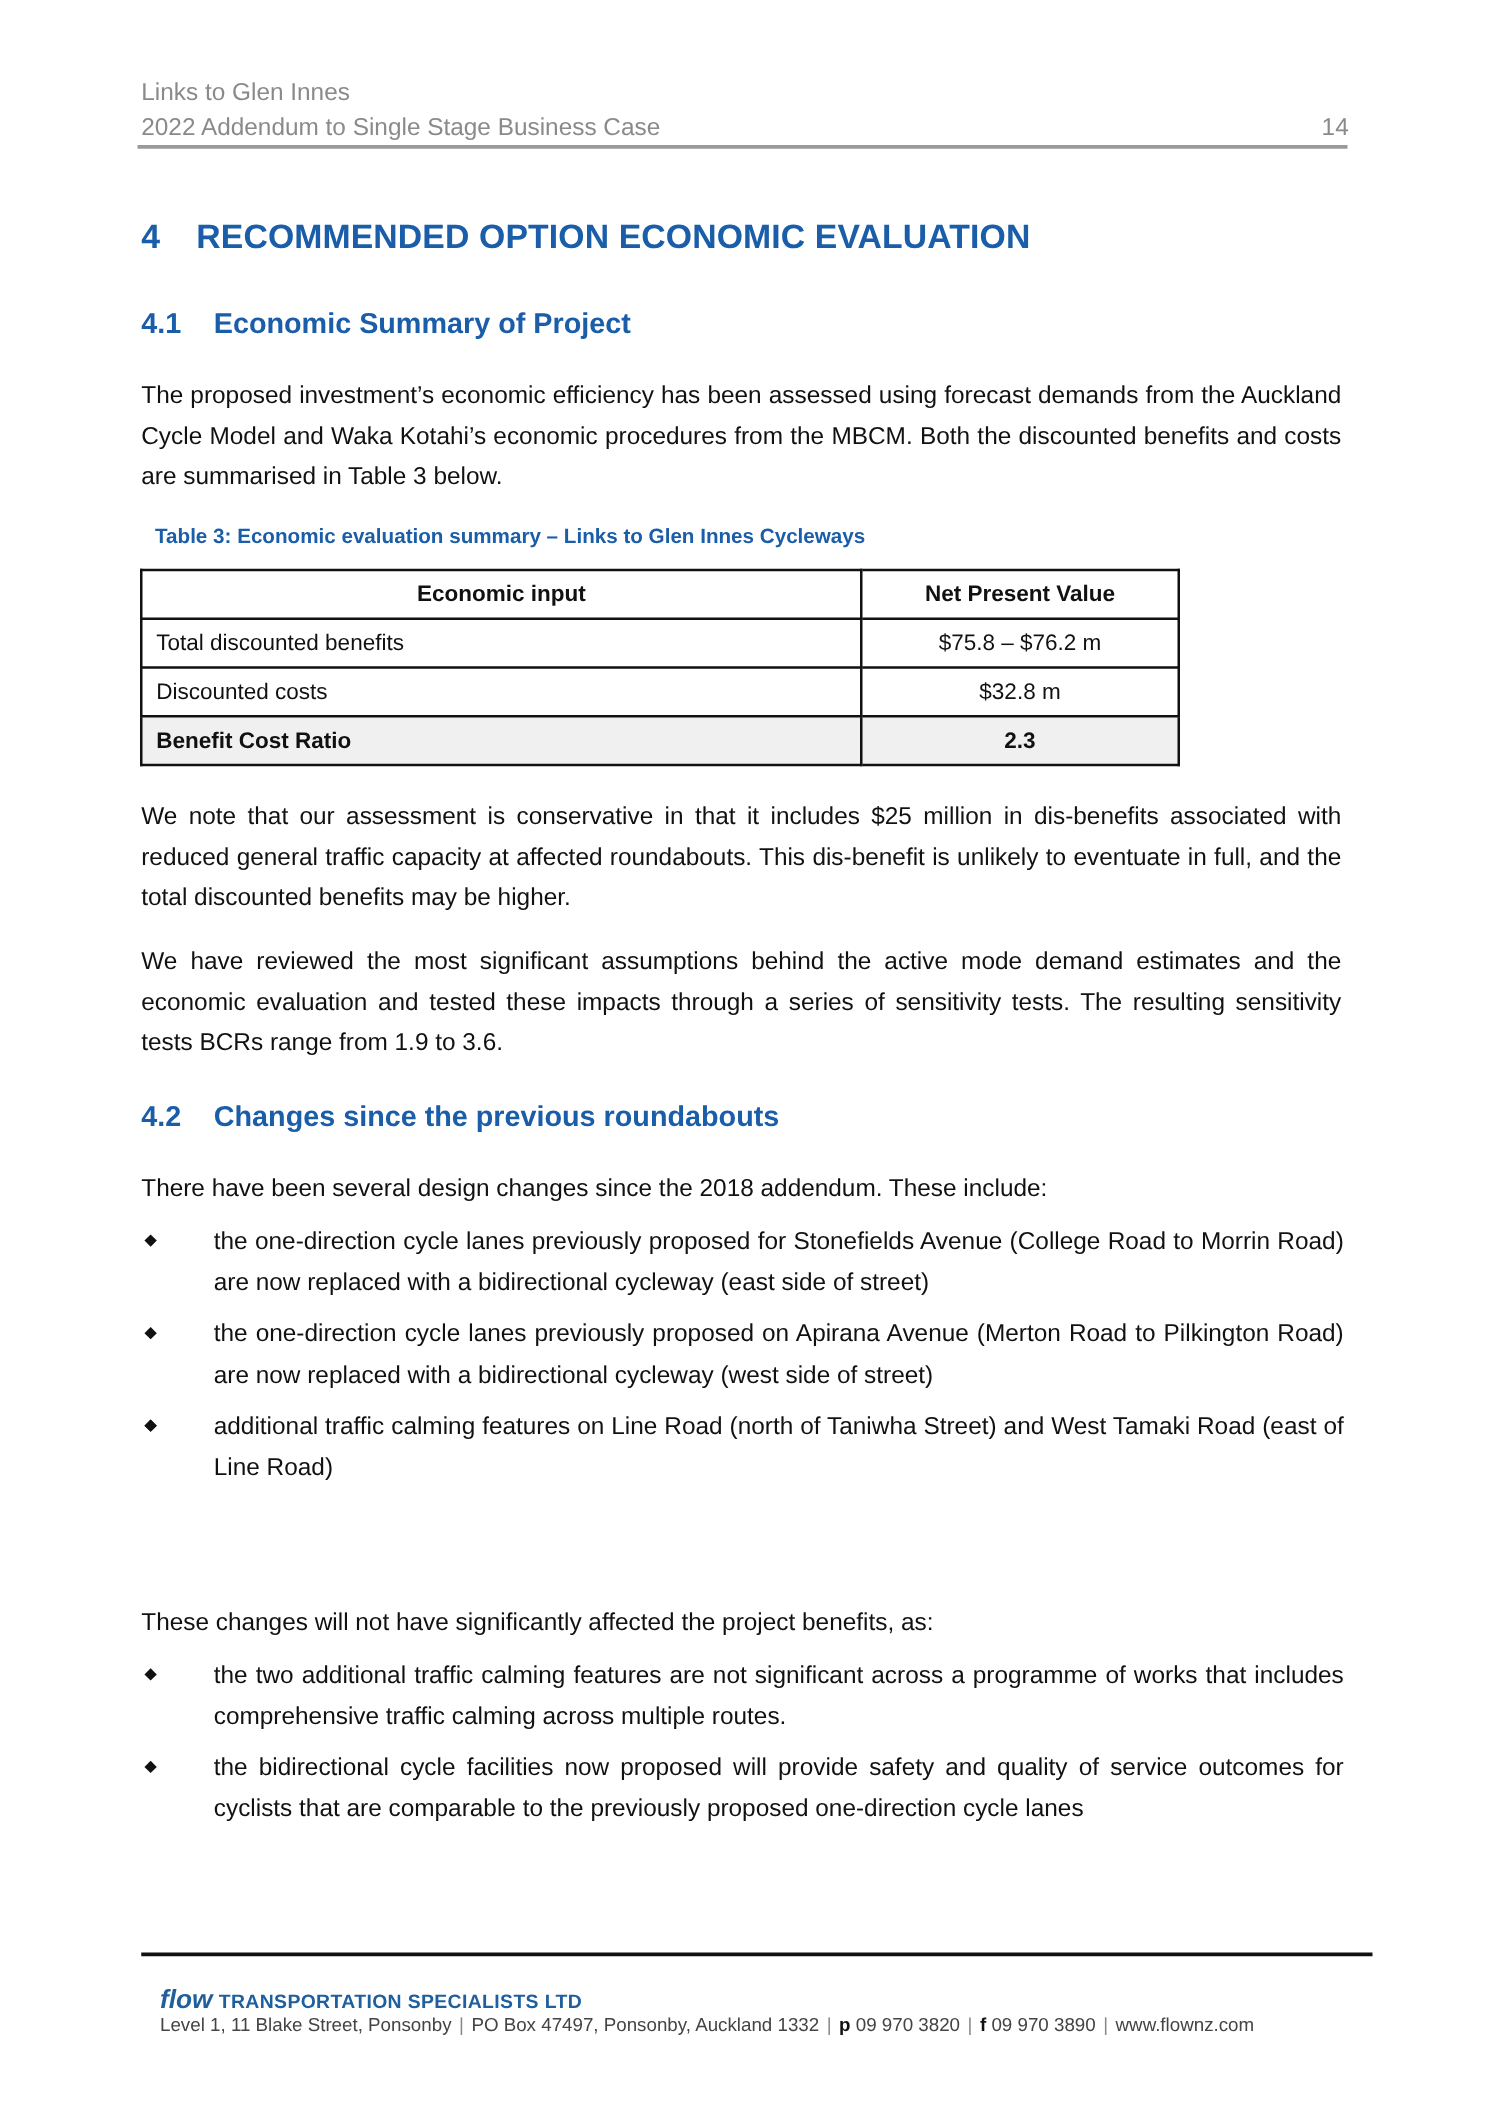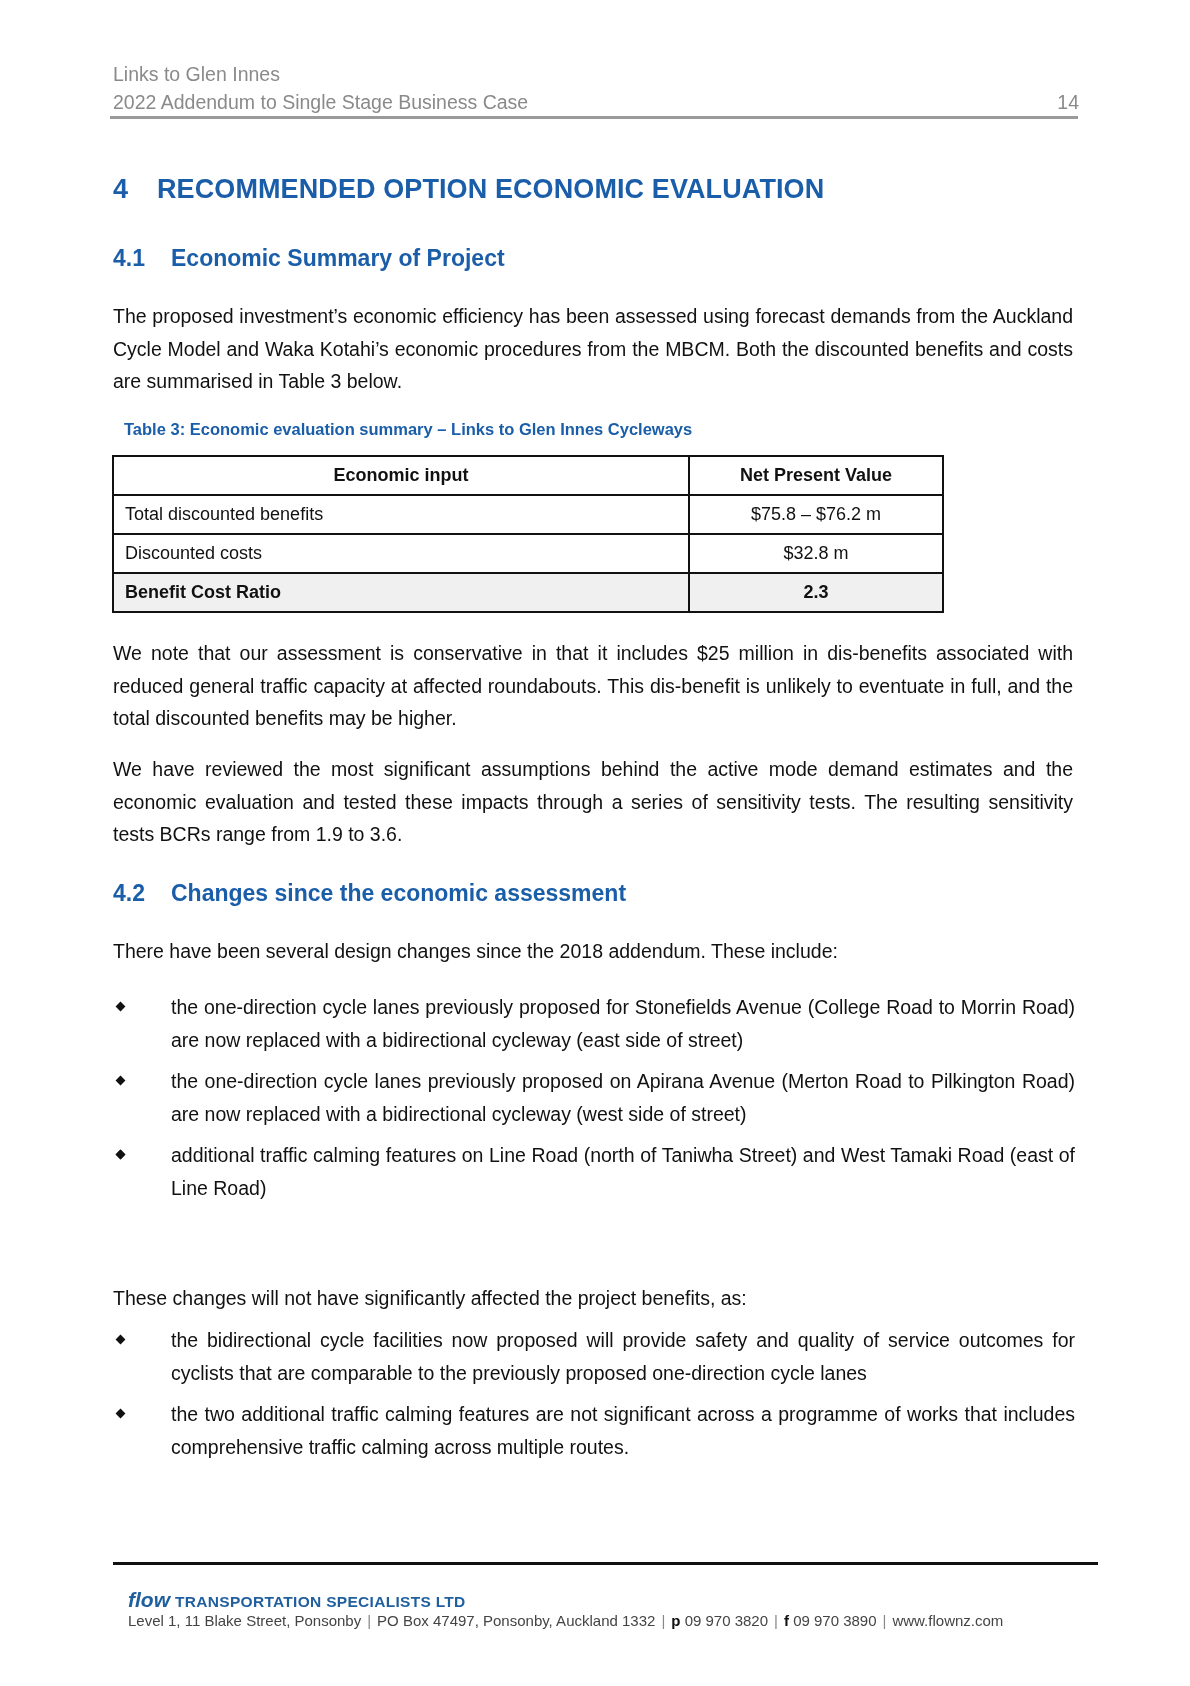--- a/index.html
+++ b/index.html
@@ -82,37 +82,37 @@
       <td>Benefit Cost Ratio</td>
       <td class="val">2.3</td>
     </tr>
   </tbody>
     </table>
 
   <p class="para" style="top:637px;">We note that our assessment is conservative in that it includes $25 million in dis-benefits associated with reduced general traffic capacity at affected roundabouts. This dis-benefit is unlikely to eventuate in full, and the total discounted benefits may be higher.</p>
   <p class="para" style="top:753px;">We have reviewed the most significant assumptions behind the active mode demand estimates and the economic evaluation and tested these impacts through a series of sensitivity tests. The resulting sensitivity tests BCRs range from 1.9 to 3.6.</p>
 
   <h2 style="top:880px;">
-    <span class="num">4.2</span><span>Changes since the economic assessment</span>
+    <span class="num">4.2</span><span>Changes since the previous roundabouts</span>
   </h2>
 
   <p class="para" style="top:935px;">There have been several design changes since the 2018 addendum. These include:</p>
 
-  <ul class="bullets" style="top:977px;margin-top:14px;">
+  <ul class="bullets" style="top:977px;">
     <li><span class="dot"></span><span>the one-direction cycle lanes previously proposed for Stonefields Avenue (College Road to Morrin Road) are now replaced with a bidirectional cycleway (east side of street)</span></li>
     <li><span class="dot"></span><span>the one-direction cycle lanes previously proposed on Apirana Avenue (Merton Road to Pilkington Road) are now replaced with a bidirectional cycleway (west side of street)</span></li>
     <li><span class="dot"></span></li>
     <li><span class="dot"></span><span>additional traffic calming features on Line Road (north of Taniwha Street) and West Tamaki Road (east of Line Road)</span></li>
   </ul>
 
   <p class="para" style="top:1282px;">These changes will not have significantly affected the project benefits, as:</p>
 
   <ul class="bullets" style="top:1324px;">
+    <li><span class="dot"></span><span>the two additional traffic calming features are not significant across a programme of works that includes comprehensive traffic calming across multiple routes.</span></li>
     <li><span class="dot"></span><span>the bidirectional cycle facilities now proposed will provide safety and quality of service outcomes for cyclists that are comparable to the previously proposed one-direction cycle lanes</span></li>
-    <li><span class="dot"></span><span>the two additional traffic calming features are not significant across a programme of works that includes comprehensive traffic calming across multiple routes.</span></li>
   </ul>
 
   <div class="ftr-rule"></div>
   <div class="ftr-brand">
     <span class="logo">flow</span>
     <span class="co">TRANSPORTATION SPECIALISTS LTD</span>
   </div>
   <div class="ftr-addr">
     <span>Level 1, 11 Blake Street, Ponsonby</span><span class="sep">|</span><span>PO Box 47497, Ponsonby, Auckland 1332</span><span class="sep">|</span><b>p</b> <span>09 970 3820</span><span class="sep">|</span><b>f</b> <span>09 970 3890</span><span class="sep">|</span><span>www.flownz.com</span>
   </div>

